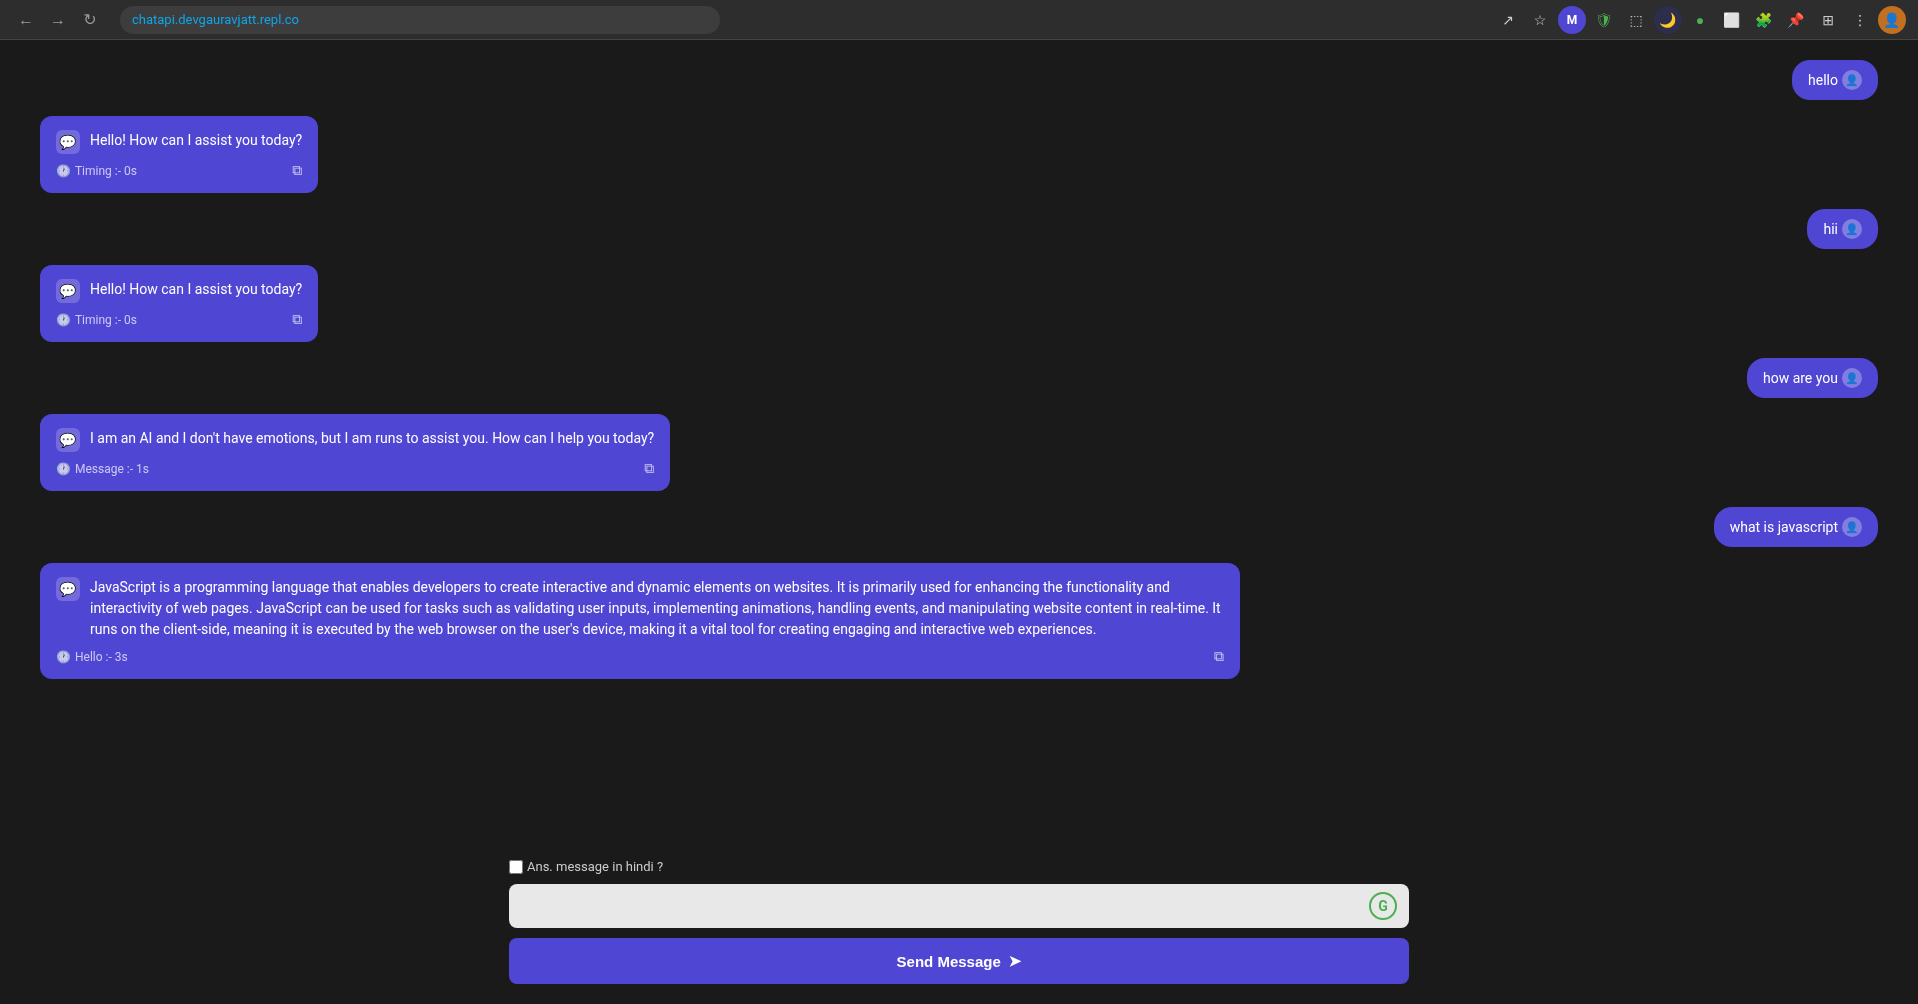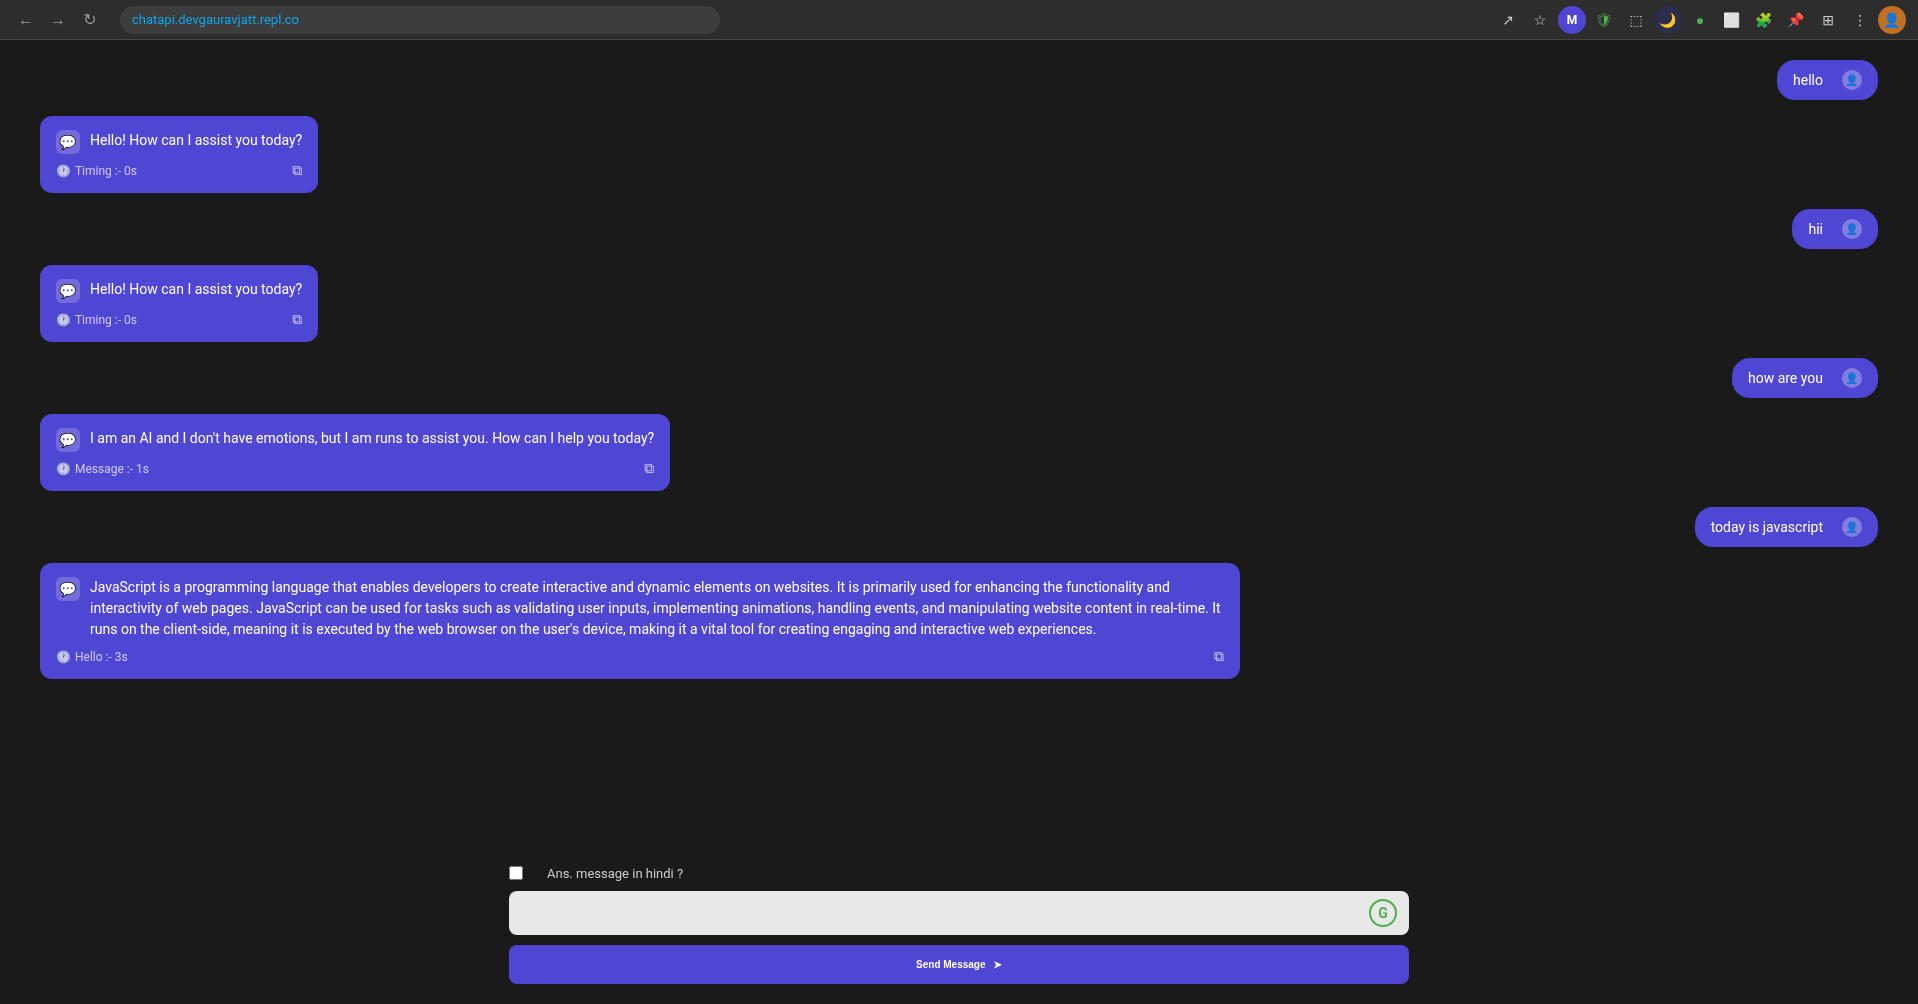--- a/index.html
+++ b/index.html
@@ -105,21 +105,21 @@
 
     
     .user-bubble {
       background: #5046d4;
       color: #fff;
       border-radius: 18px;
       padding: 10px 16px;
       font-size: 14px;
       display: flex;
       align-items: center;
-      gap: 19px;
+      gap: 4px;
       max-width: 400px;
     }
 
     .user-avatar {
       width: 20px;
       height: 20px;
       background: rgba(255,255,255,0.3);
       border-radius: 50%;
       display: flex;
       align-items: center;
@@ -187,22 +187,22 @@
 
     
     .bottom-area {
       background: #1a1a1a;
       padding: 12px 40px 20px;
       flex-shrink: 0;
     }
 
     .hindi-checkbox-row {
       display: flex;
-      align-items: flex-start;
-      gap: 24px;
+      align-items: flex-end;
+      gap: 4px;
       margin-bottom: 10px;
     }
 
     .hindi-checkbox {
       width: 14px;
       height: 14px;
       border: 1px solid #666;
       background: #333;
       cursor: pointer;
       flex-shrink: 0;
@@ -249,21 +249,21 @@
       cursor: pointer;
       flex-shrink: 0;
     }
 
     .send-button {
       background: #5046d4;
       color: #fff;
       border: none;
       border-radius: 8px;
       padding: 14px 0;
-      font-size: 10px;
+      font-size: 15px;
       font-weight: 600;
       cursor: pointer;
       max-width: 900px;
       width: 100%;
       margin: 0 auto;
       display: flex;
       align-items: center;
       justify-content: center;
       gap: 8px;
     }
@@ -375,21 +375,21 @@
           <span>🕐</span>
           <span>Message :- 1s</span>
         </div>
         <span class="copy-icon">⧉</span>
       </div>
     </div>
   </div>
 
   <div class="message-row user">
     <div class="user-bubble">
-      <span>today is javascript</span>
+      <span>what is javascript</span>
       <div class="user-avatar">
         <span>👤</span>
       </div>
     </div>
   </div>
 
   <div class="message-row bot">
     <div class="bot-bubble" style="max-width: 1200px;">
       <div class="bot-bubble-header">
         <div class="bot-icon">💬</div>

